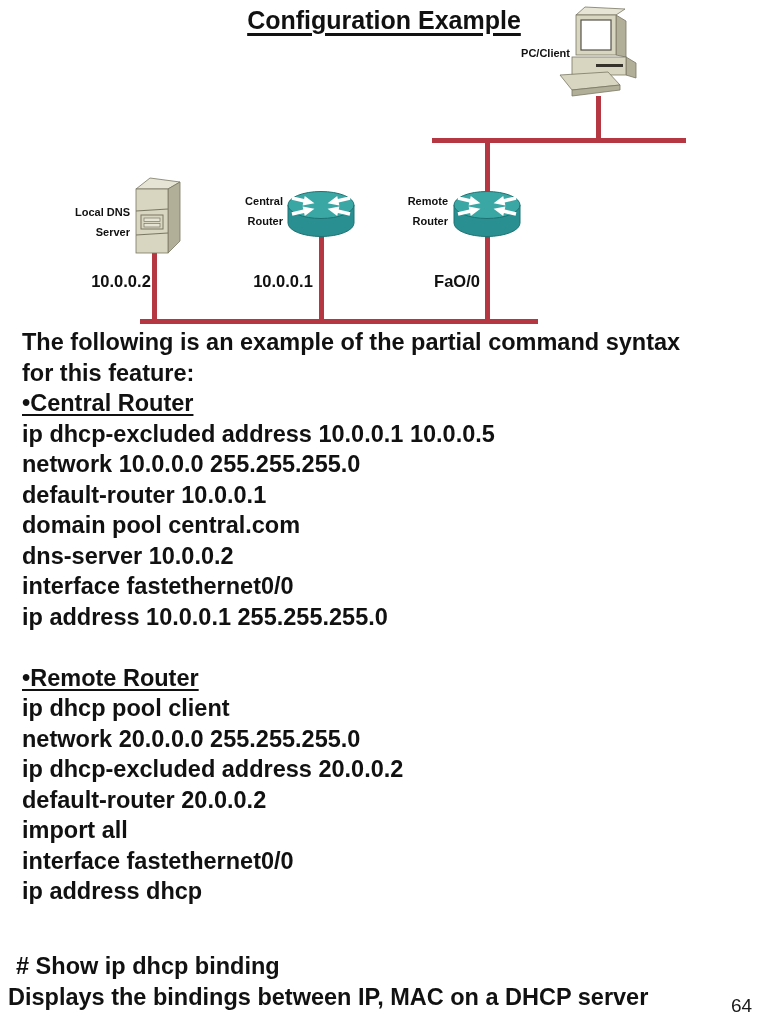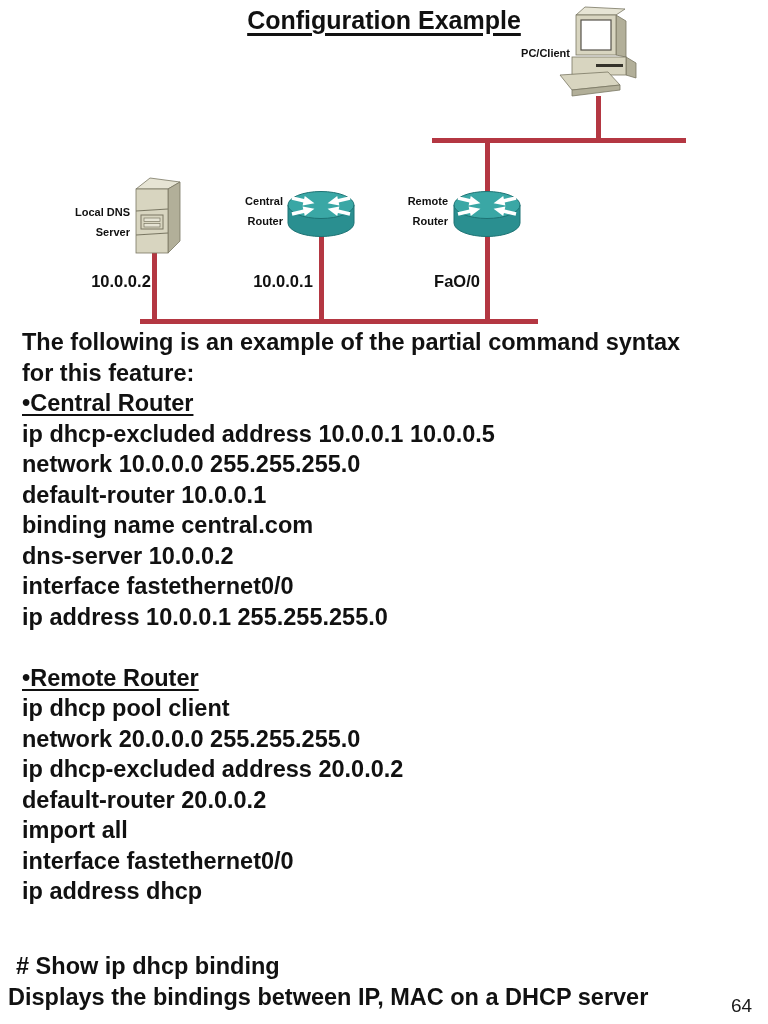--- a/index.html
+++ b/index.html
@@ -120,21 +120,21 @@
   <div class="abs ip-label" style="left:250px;top:272px;width:66px;">10.0.0.1</div>
   <div class="abs ip-label" style="left:428px;top:272px;width:58px;">FaO/0</div>
 
   <div id="config-lines" class="abs">
       <div class="cfg-line">The following is an example of the partial command syntax</div>
       <div class="cfg-line">for this feature:</div>
       <div class="cfg-line u">•Central Router</div>
       <div class="cfg-line">ip dhcp-excluded address 10.0.0.1 10.0.0.5</div>
       <div class="cfg-line">network 10.0.0.0 255.255.255.0</div>
       <div class="cfg-line">default-router 10.0.0.1</div>
-      <div class="cfg-line">binding name central.com</div>
+      <div class="cfg-line">domain pool central.com</div>
       <div class="cfg-line">dns-server 10.0.0.2</div>
       <div class="cfg-line">interface fastethernet0/0</div>
       <div class="cfg-line">ip address 10.0.0.1 255.255.255.0</div>
       <div class="cfg-line">&nbsp;</div>
       <div class="cfg-line u">•Remote Router</div>
       <div class="cfg-line">ip dhcp pool client</div>
       <div class="cfg-line">network 20.0.0.0 255.255.255.0</div>
       <div class="cfg-line">ip dhcp-excluded address 20.0.0.2</div>
       <div class="cfg-line">default-router 20.0.0.2</div>
       <div class="cfg-line">import all</div>

